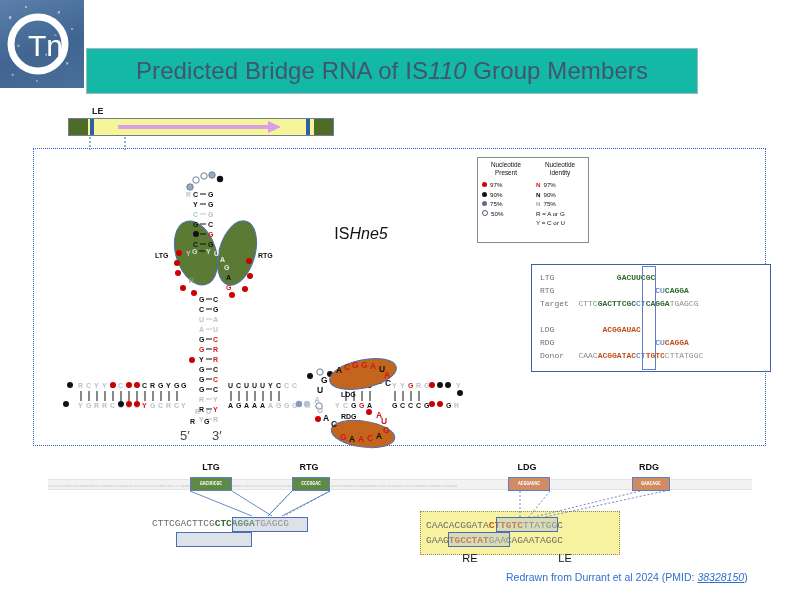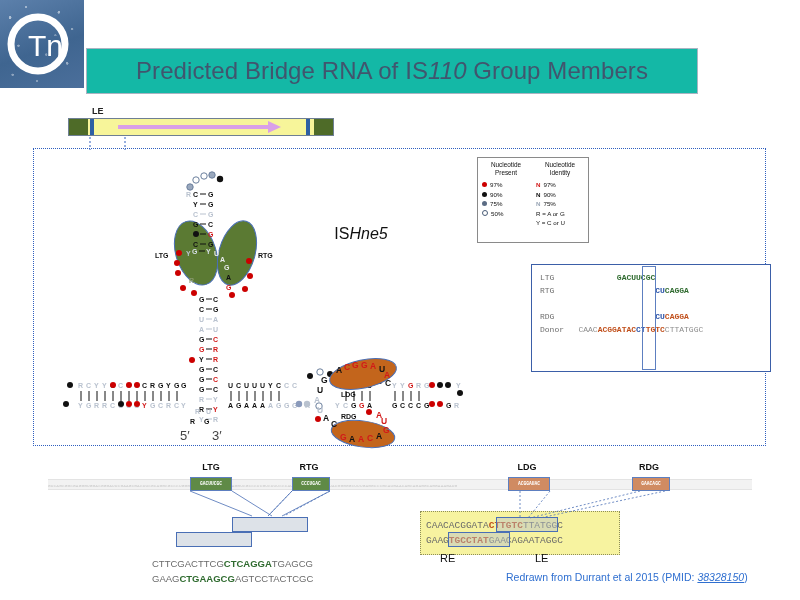--- a/index.html
+++ b/index.html
@@ -82,21 +82,21 @@
   
   #alignbox{
     position:absolute;left:531px;top:264px;width:240px;height:108px;
     border:1px solid #3b5fa8;background:#fff;box-sizing:border-box;
     padding:6px 0 0 8px;
     font-family:"Liberation Mono", monospace;font-size:8px;line-height:13px;
   }
   #alignbox .ln{white-space:pre;color:#7d7d7d;}
   #alignbox .lbl{color:#6e6e6e;}
   #alignbox .grn{color:#2f6b2f;font-weight:bold;}
-  #alignbox .blu{color:#2b53a8;font-weight:bold;margin-top:12px;}
+  #alignbox .blu{color:#2b53a8;font-weight:normal;margin-top:12px;}
   #alignbox .org{color:#c1501c;font-weight:bold;}
   #alignbox .gry{color:#8d8d8d;}
   #alignvert{
     position:absolute;left:642px;top:266px;width:14px;height:104px;
     border:1px solid #5d7fc0;box-sizing:border-box;pointer-events:none;
   }
   
   #track-line{
     position:absolute;left:48px;top:479px;width:704px;height:11px;
     background:#f2f2f2;border-top:1px solid #e3e3e3;border-bottom:1px solid #e3e3e3;
@@ -106,34 +106,34 @@
   }
   .sitebox{position:absolute;top:477px;height:14px;box-sizing:border-box;
     border:1px solid #5d7fc0;font-family:"Liberation Mono", monospace;font-size:4.6px;
     line-height:12px;text-align:center;color:#fff;font-weight:bold;overflow:hidden;}
   .sb-green{background:#5f8a46;}
   .sb-orange{background:#d08b62;}
   .site-label{position:absolute;font-size:9px;font-weight:bold;color:#111;text-align:center;}
   
   #targetpanel{
     position:absolute;left:152px;top:516px;
-    font-family:Liberation Sans, sans-serif;font-size:9.5px;line-height:15px;
-    color:#5a5a5a;white-space:pre;margin-top:40px;
+    font-family:Liberation Mono, monospace;font-size:9.5px;line-height:15px;
+    color:#5a5a5a;white-space:pre;
   }
   #donorpanel{
     position:absolute;left:420px;top:511px;width:200px;height:44px;
     background:#f7f3a0;border:1px dotted #8d8d5a;box-sizing:border-box;
     font-family:"Liberation Mono", monospace;font-size:9.5px;line-height:15px;
     color:#5a5a5a;white-space:pre;padding:6px 0 0 5px;
   }
   .g-grn{color:#2f6b2f;font-weight:bold;}
   .g-org{color:#c1501c;font-weight:bold;}
   .g-gry{color:#6a6a6a;}
   .bx{border:1px solid #4a6fb5;box-sizing:border-box;}
-  .re-le{position:absolute;top:552px;font-size:11px;color:#111;}
+  .re-le{position:absolute;top:552px;font-size:11px;color:#111;text-align:center;}
   
   #footer{
     position:absolute;left:506px;top:571px;font-size:10.5px;color:#2f6fd0;
   }
   #footer a{color:#2f6fd0;text-decoration:underline;font-style:italic;}
   
   #overlay{position:absolute;left:0;top:0;width:800px;height:600px;pointer-events:none;}
   .rna-t{font-family:"Liberation Sans",sans-serif;font-size:7px;font-weight:bold;}
 </style>
 </head>
@@ -224,36 +224,38 @@
   </div>
 </div>
 
 <div id="isname">
   <div><span>IS</span><i>Hne5</i></div>
 </div>
 
 <div id="alignbox">
     <div class="ln"><span class="lbl">LTG    </span><span>         </span><span class="grn">GACUUCGC</span></div>
     <div class="ln"><span class="lbl">RTG    </span><span>                 </span><span class="blu">CU</span><span class="grn">CAGGA</span></div>
+    <div class="ln"><span class="lbl">Target </span><span> </span><span class="gry">CTTC</span><span class="grn">GACTTCGC</span><span class="blu">CT</span><span class="grn">CAGGA</span><span class="gry">TGAGCG</span></div>
     <div class="ln"><span class="lbl">      </span><span></span></div>
+    <div class="ln"><span class="lbl">LDG    </span><span>      </span><span class="org">ACGGAUAC</span></div>
     <div class="ln"><span class="lbl">RDG    </span><span>                 </span><span class="blu">CU</span><span class="org">CAGGA</span></div>
     <div class="ln"><span class="lbl">Donor  </span><span> </span><span class="gry">CAAC</span><span class="org">ACGGATAC</span><span class="blu">CT</span><span class="org">TGTC</span><span class="gry">CTTATGGC</span></div>
   </div>
 <div id="alignvert"></div>
 
 <div id="track-line">GUCAGCGGCGAGGGUGGACGGGAUUCGAAGCGACUUCGCAGGCGCCCUGGGCGCCGUCCUGACGUGAGGUCGCCCUCGUCUUUCCCAUCGGCCUGAACGGAUACGGGGGCUUUGAGGCCCGCAUGAACAGCAGAGGCAGGAAAGAUG</div>
 
-<div id="targetpanel"><div><span class="g-gry">CTTCGACTTCG</span><span class="g-grn">CTCAGGA</span><span class="g-gry">TGAGCG</span></div><div><span class="g-gry">GAAG</span><span class="g-grn">CTGAAGCG</span><span class="g-gry">AGTCCTACTCGC</span></div></div>
+<div id="targetpanel"><div><span class="g-gry">CTTCGACTTCG</span><span class="g-grn">CTCAGGA</span><span class="g-gry">TGAGCG</span></div></div>
 <div id="donorpanel"><div><span class="g-gry">CAACACGGATA</span><span class="g-org">CTTGTC</span><span class="g-gry">TTATGGC</span></div><div><span class="g-gry">GAAG</span><span class="g-org">TGCCTAT</span><span class="g-gry">GAACAGAATAGGC</span></div></div>
 
 <div class="re-le" id="re-lab" style="left:440px;width:60px;">RE</div>
 <div class="re-le" id="le-lab" style="left:535px;width:60px;">LE</div>
 
 <div id="footer">
-  <span>Redrawn from Durrant et al 2015 (PMID: </span><a href="#">38328150</a><span>)</span>
+  <span>Redrawn from Durrant et al 2024 (PMID: </span><a href="#">38328150</a><span>)</span>
 </div>
 
 <svg id="overlay">
 
   <line x1="90" y1="137" x2="90" y2="150" stroke="#2f5fbf" stroke-width="1" stroke-dasharray="2,2"></line>
   <line x1="125" y1="137" x2="125" y2="150" stroke="#2f5fbf" stroke-width="1" stroke-dasharray="2,2"></line>
 
   <g>
     <ellipse cx="196" cy="253" rx="20" ry="33" fill="#5b7a33" stroke="#4a6fb5" stroke-width="1" transform="rotate(-18 196 253)"></ellipse>
   </g>

